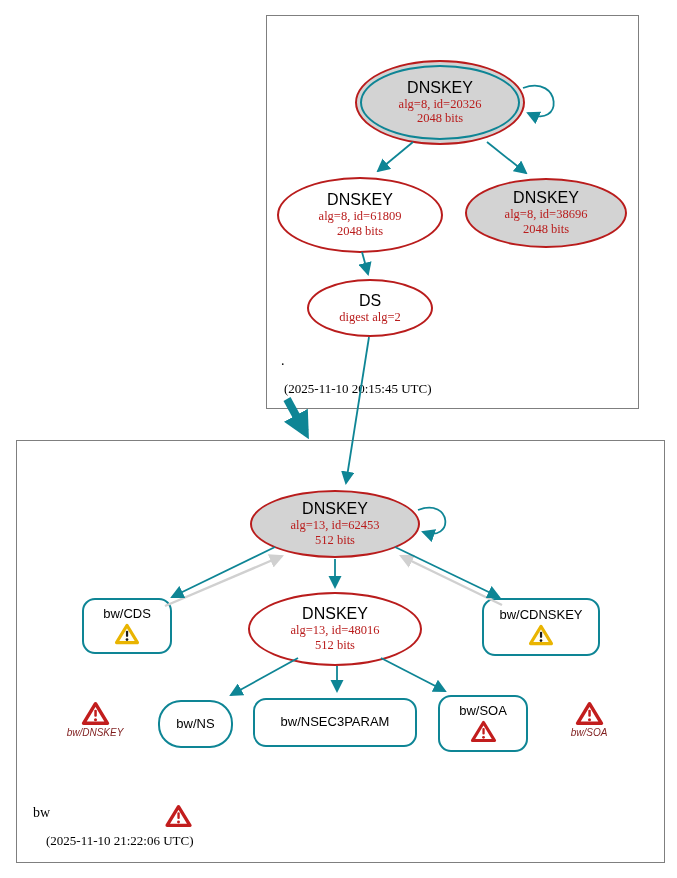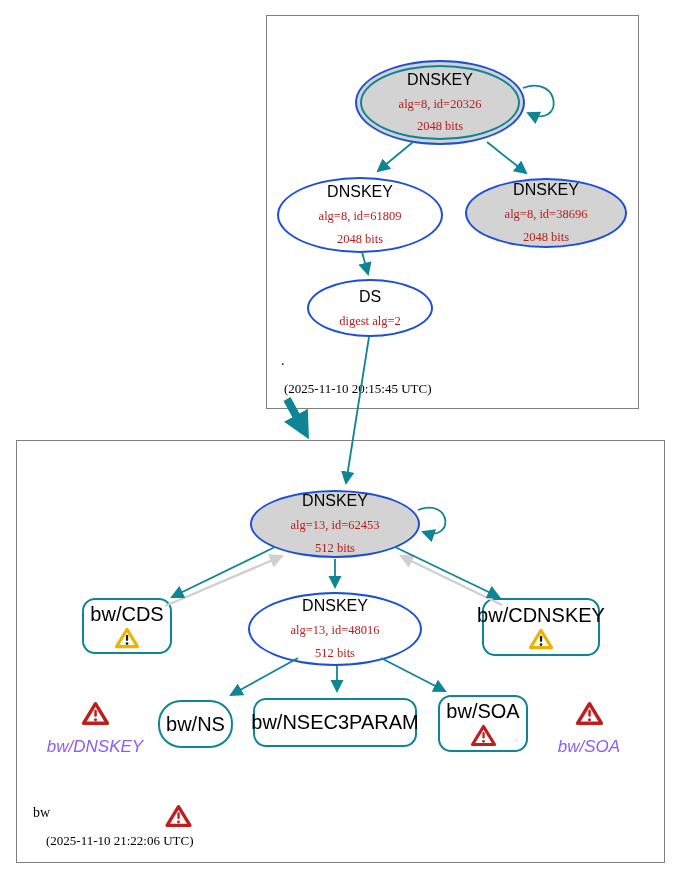--- a/index.html
+++ b/index.html
@@ -6,35 +6,35 @@
   .canvas {
     position:relative; width:677px; height:878px; background:#fff;
     font-family:"Liberation Sans", sans-serif; overflow:hidden;
   }
   .cluster {
     position:absolute; border:1px solid #7f7f7f; background:transparent;
   }
   .edges { position:absolute; left:0; top:0; width:677px; height:878px; pointer-events:none; }
 
   .node { position:absolute; display:flex; flex-direction:column; align-items:center; justify-content:center; box-sizing:border-box; text-align:center; }
-  .ellipse { border:2px solid #1d4ed8; border-radius:50%; background:#fff;gap:8px; }
+  .ellipse { border:2px solid #b91c1c; border-radius:50%; background:#fff; }
   .ellipse.gray { background:#d3d3d3; }
   .ellipse .ring { position:absolute; inset:3px; border:2px solid #0e8595; border-radius:50%; }
   .ellipse .txt { position:relative; z-index:2; }
   .rrset { border:2px solid #0e8595; border-radius:13px; background:#fff; }
 
   .title { font-size:16px; color:#000; line-height:1.12; }
   .detail { font-family:"Liberation Serif", serif; font-size:12.5px; color:#b91c1c; line-height:1.18; }
-  .rlabel { font-size:20px; color:#000; line-height:1.15; }
+  .rlabel { font-size:13px; color:#000; line-height:1.15; }
 
   .zone-label { position:absolute; font-family:"Liberation Serif", serif; font-size:14px; color:#000; }
   .zone-ts { position:absolute; font-family:"Liberation Serif", serif; font-size:13px; color:#000; white-space:nowrap; }
 
   .orphan { position:absolute; display:flex; flex-direction:column; align-items:center; }
-  .orphan-label { font-size:17px; font-style:italic; color:#8b5cf6; margin-top:11px; white-space:nowrap; }
+  .orphan-label { font-size:10px; font-style:italic; color:#7f1d1d; margin-top:1px; white-space:nowrap; }
 
   .icon { display:block; }
   .node .icon { margin-top:1px; }
 </style>
 </head>
 <body>
 
 <div class="canvas">
 
   <div class="cluster" style="left:266px; top:15px; width:371px; height:392px;"></div>

